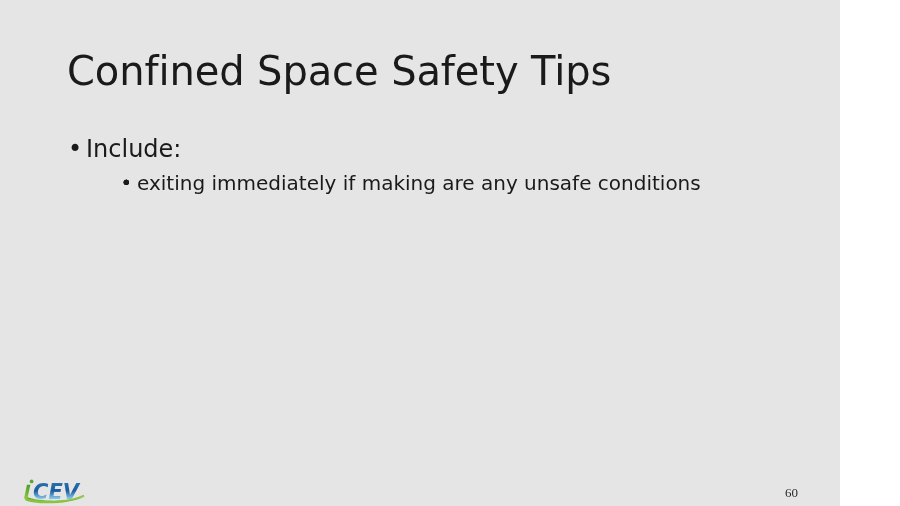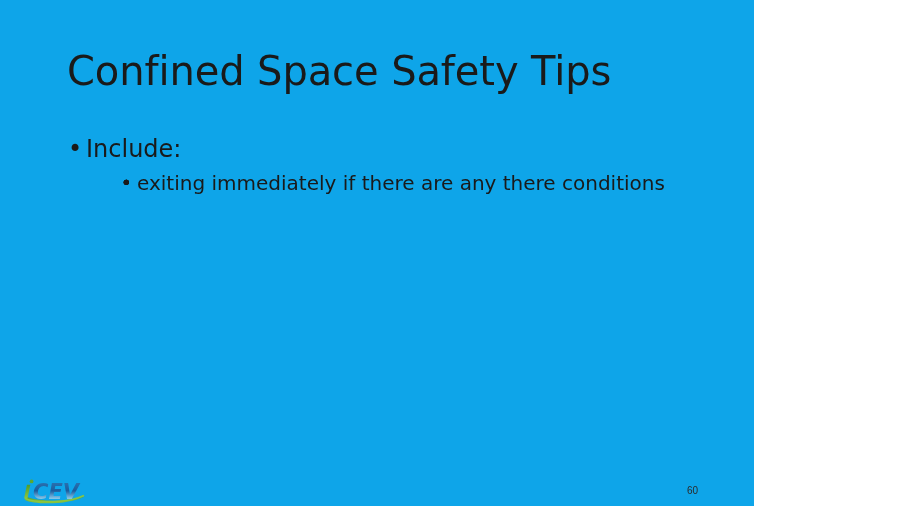--- a/index.html
+++ b/index.html
@@ -2,23 +2,23 @@
 <html><head>
 <meta charset="utf-8">
 <style>
   html, body {
     margin: 0;
     padding: 0;
     background: #ffffff;
   }
   .slide {
     position: relative;
-    width: 754px;
+    width: 840px;
     height: 506px;
-    background: #0ea5e9;
+    background: #e5e5e5;
     overflow: hidden;
     font-family: "DejaVu Sans", "Liberation Sans", sans-serif;
   }
 
   
   .slide-title {
     position: absolute;
     left: 67px;
     top: 48px;
     font-family: "DejaVu Sans", "Liberation Sans", sans-serif;
@@ -88,25 +88,25 @@
     position: absolute;
     left: 24px;
     top: 478px;
     width: 86px;
     height: 26px;
   }
 
   
   .page-number {
     position: absolute;
-    right: 56px;
+    right: 42px;
     top: 485px;
-    font-size: 10px;
+    font-size: 13px;
     color: #2b2b2b;
-    font-family: Liberation Sans, sans-serif;
+    font-family: Liberation Serif, serif;
   }
 </style>
 </head>
 <body>
 
 <div class="slide">
 
   <div class="slide-title">Confined Space Safety Tips</div>
 
   <div class="body-block">
@@ -123,21 +123,21 @@
             <span class="bullet-dot-sm">•</span>
           </li>
           <li class="l2-item">
             <span class="bullet-dot-sm">•</span>
           </li>
           <li class="l2-item">
             <span class="bullet-dot-sm">•</span>
           </li>
           <li class="l2-item">
             <span class="bullet-dot-sm">•</span>
-            <span>exiting immediately if there are any there conditions</span>
+            <span>exiting immediately if making are any unsafe conditions</span>
           </li>
         </ul>
       </li>
     </ul>
   </div>
 
   <div class="logo">
     <svg width="86" height="26" viewBox="0 0 86 26" xmlns="http://www.w3.org/2000/svg">
       <defs>
         <linearGradient id="blueGrad" x1="0" y1="0" x2="0" y2="1">

